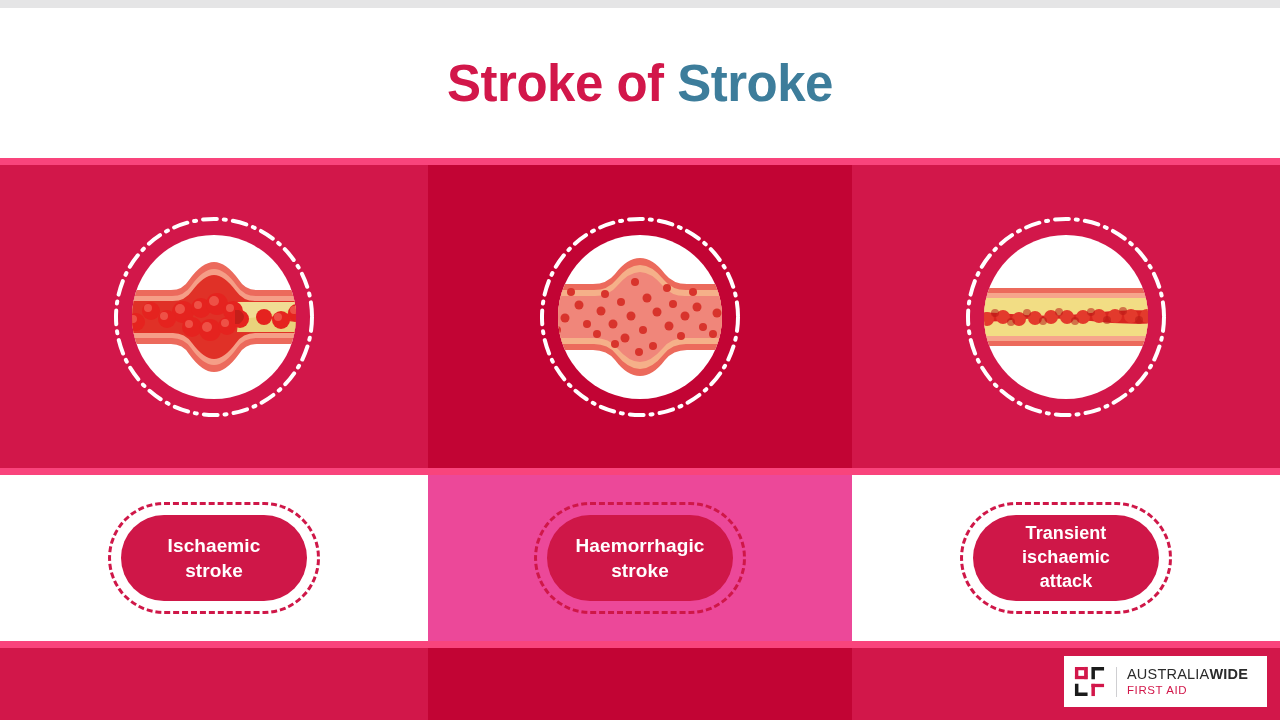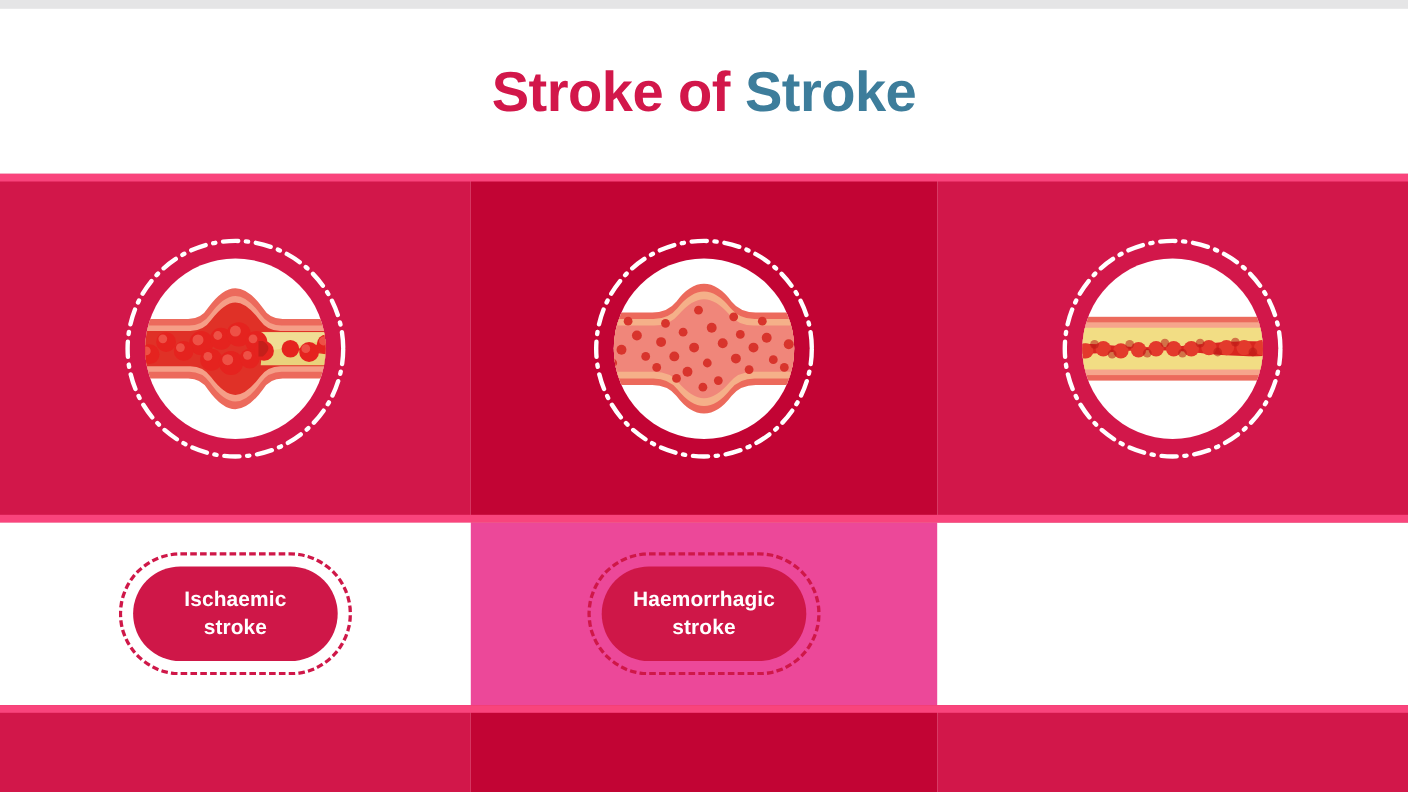--- a/index.html
+++ b/index.html
@@ -374,23 +374,49 @@
       </div>
     </div>
     <div class="label-cell lc-2">
       <div class="pill-outer">
         <div class="pill-inner">
           <span class="pill-label">Haemorrhagic
 stroke</span>
         </div>
       </div>
     </div>
+    <div class="label-cell lc-3">
+      <div class="pill-outer">
+        <div class="pill-inner">
+          <span class="pill-label three-line">Transient
+ischaemic
+attack</span>
+        </div>
+      </div>
+    </div>
   </div>
 
   <div class="band band-foot">
     <div class="band-stripe stripe-top"></div>
     <div class="col col-1"></div>
     <div class="col col-2"></div>
     <div class="col col-3"></div>
   </div>
 
+  <div class="logo">
+    <svg class="logo-mark" viewBox="0 0 34 34" aria-hidden="true">
+      <path d="M2,2 L12,2 L12,5.5 L5.5,5.5 L5.5,12 L2,12 Z" fill="#d2174a"></path>
+      <path d="M2,14.5 L12,14.5 L12,12 L15,12 L15,2 L12,2 L12,12 L2,12 Z" fill="#d2174a"></path>
+      <rect x="11.5" y="2" width="3.6" height="12.6" fill="#d2174a"></rect>
+      <rect x="2" y="11.2" width="13" height="3.4" fill="#d2174a"></rect>
+      <path d="M19,2 L32,2 L32,5.6 L22.6,5.6 L22.6,14.6 L19,14.6 Z" fill="#1b1b1b"></path>
+      <path d="M2,19.4 L5.6,19.4 L5.6,28.4 L15,28.4 L15,32 L2,32 Z" fill="#1b1b1b"></path>
+      <rect x="19" y="19.4" width="3.6" height="12.6" fill="#d2174a"></rect>
+      <rect x="19" y="19.4" width="13" height="3.4" fill="#d2174a"></rect>
+    </svg>
+    <div class="logo-divider"></div>
+    <div class="logo-text">
+      <div class="logo-line1"><span>AUSTRALIA</span><b>WIDE</b></div>
+      <div class="logo-line2">FIRST AID</div>
+    </div>
+  </div>
 
 </div>
 
 </body></html>

